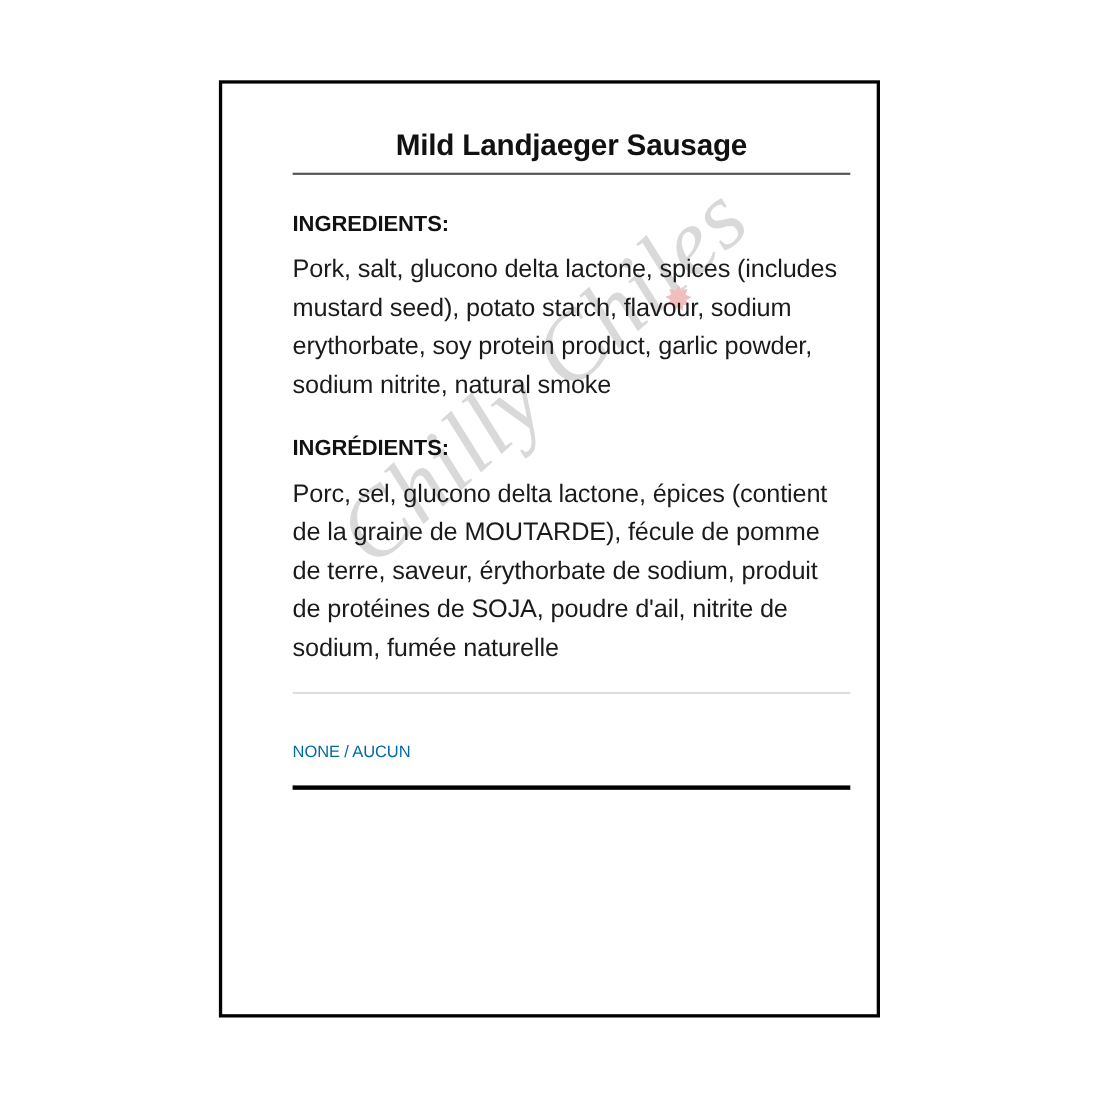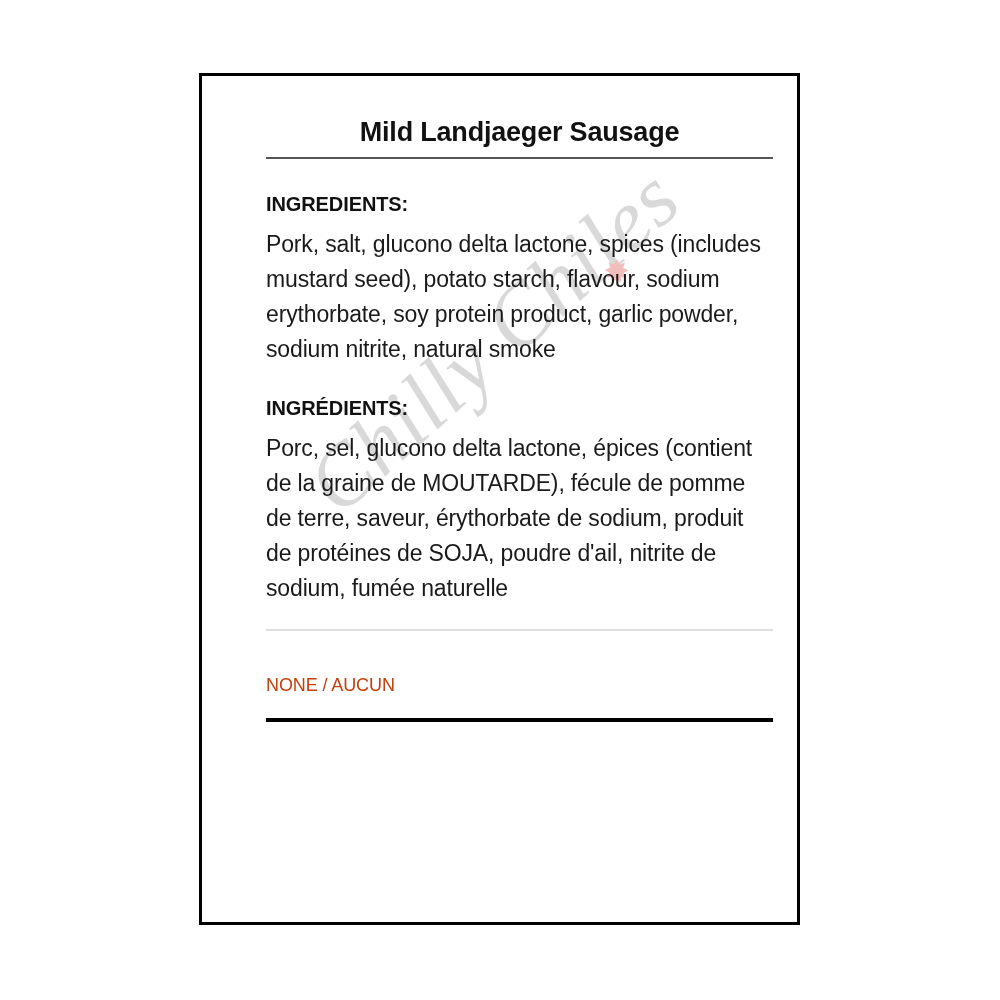--- a/index.html
+++ b/index.html
@@ -121,22 +121,22 @@
   #allergens-heading {
     margin: 0;
     font-size: 20px;
     font-weight: bold;
     color: #111111;
     letter-spacing: -0.1px;
   }
 
   #allergens-value {
     margin: 6px 0 0 0;
-    font-size: 18px;
-    color: #c2410c;
+    font-size: 15px;
+    color: #0369a1;
     letter-spacing: -0.1px;
   }
 
   .rule-heavy {
     height: 0;
     margin: 22px 0 0 0;
     border-top: 4px solid #000000;
   }
 </style>
 </head>

